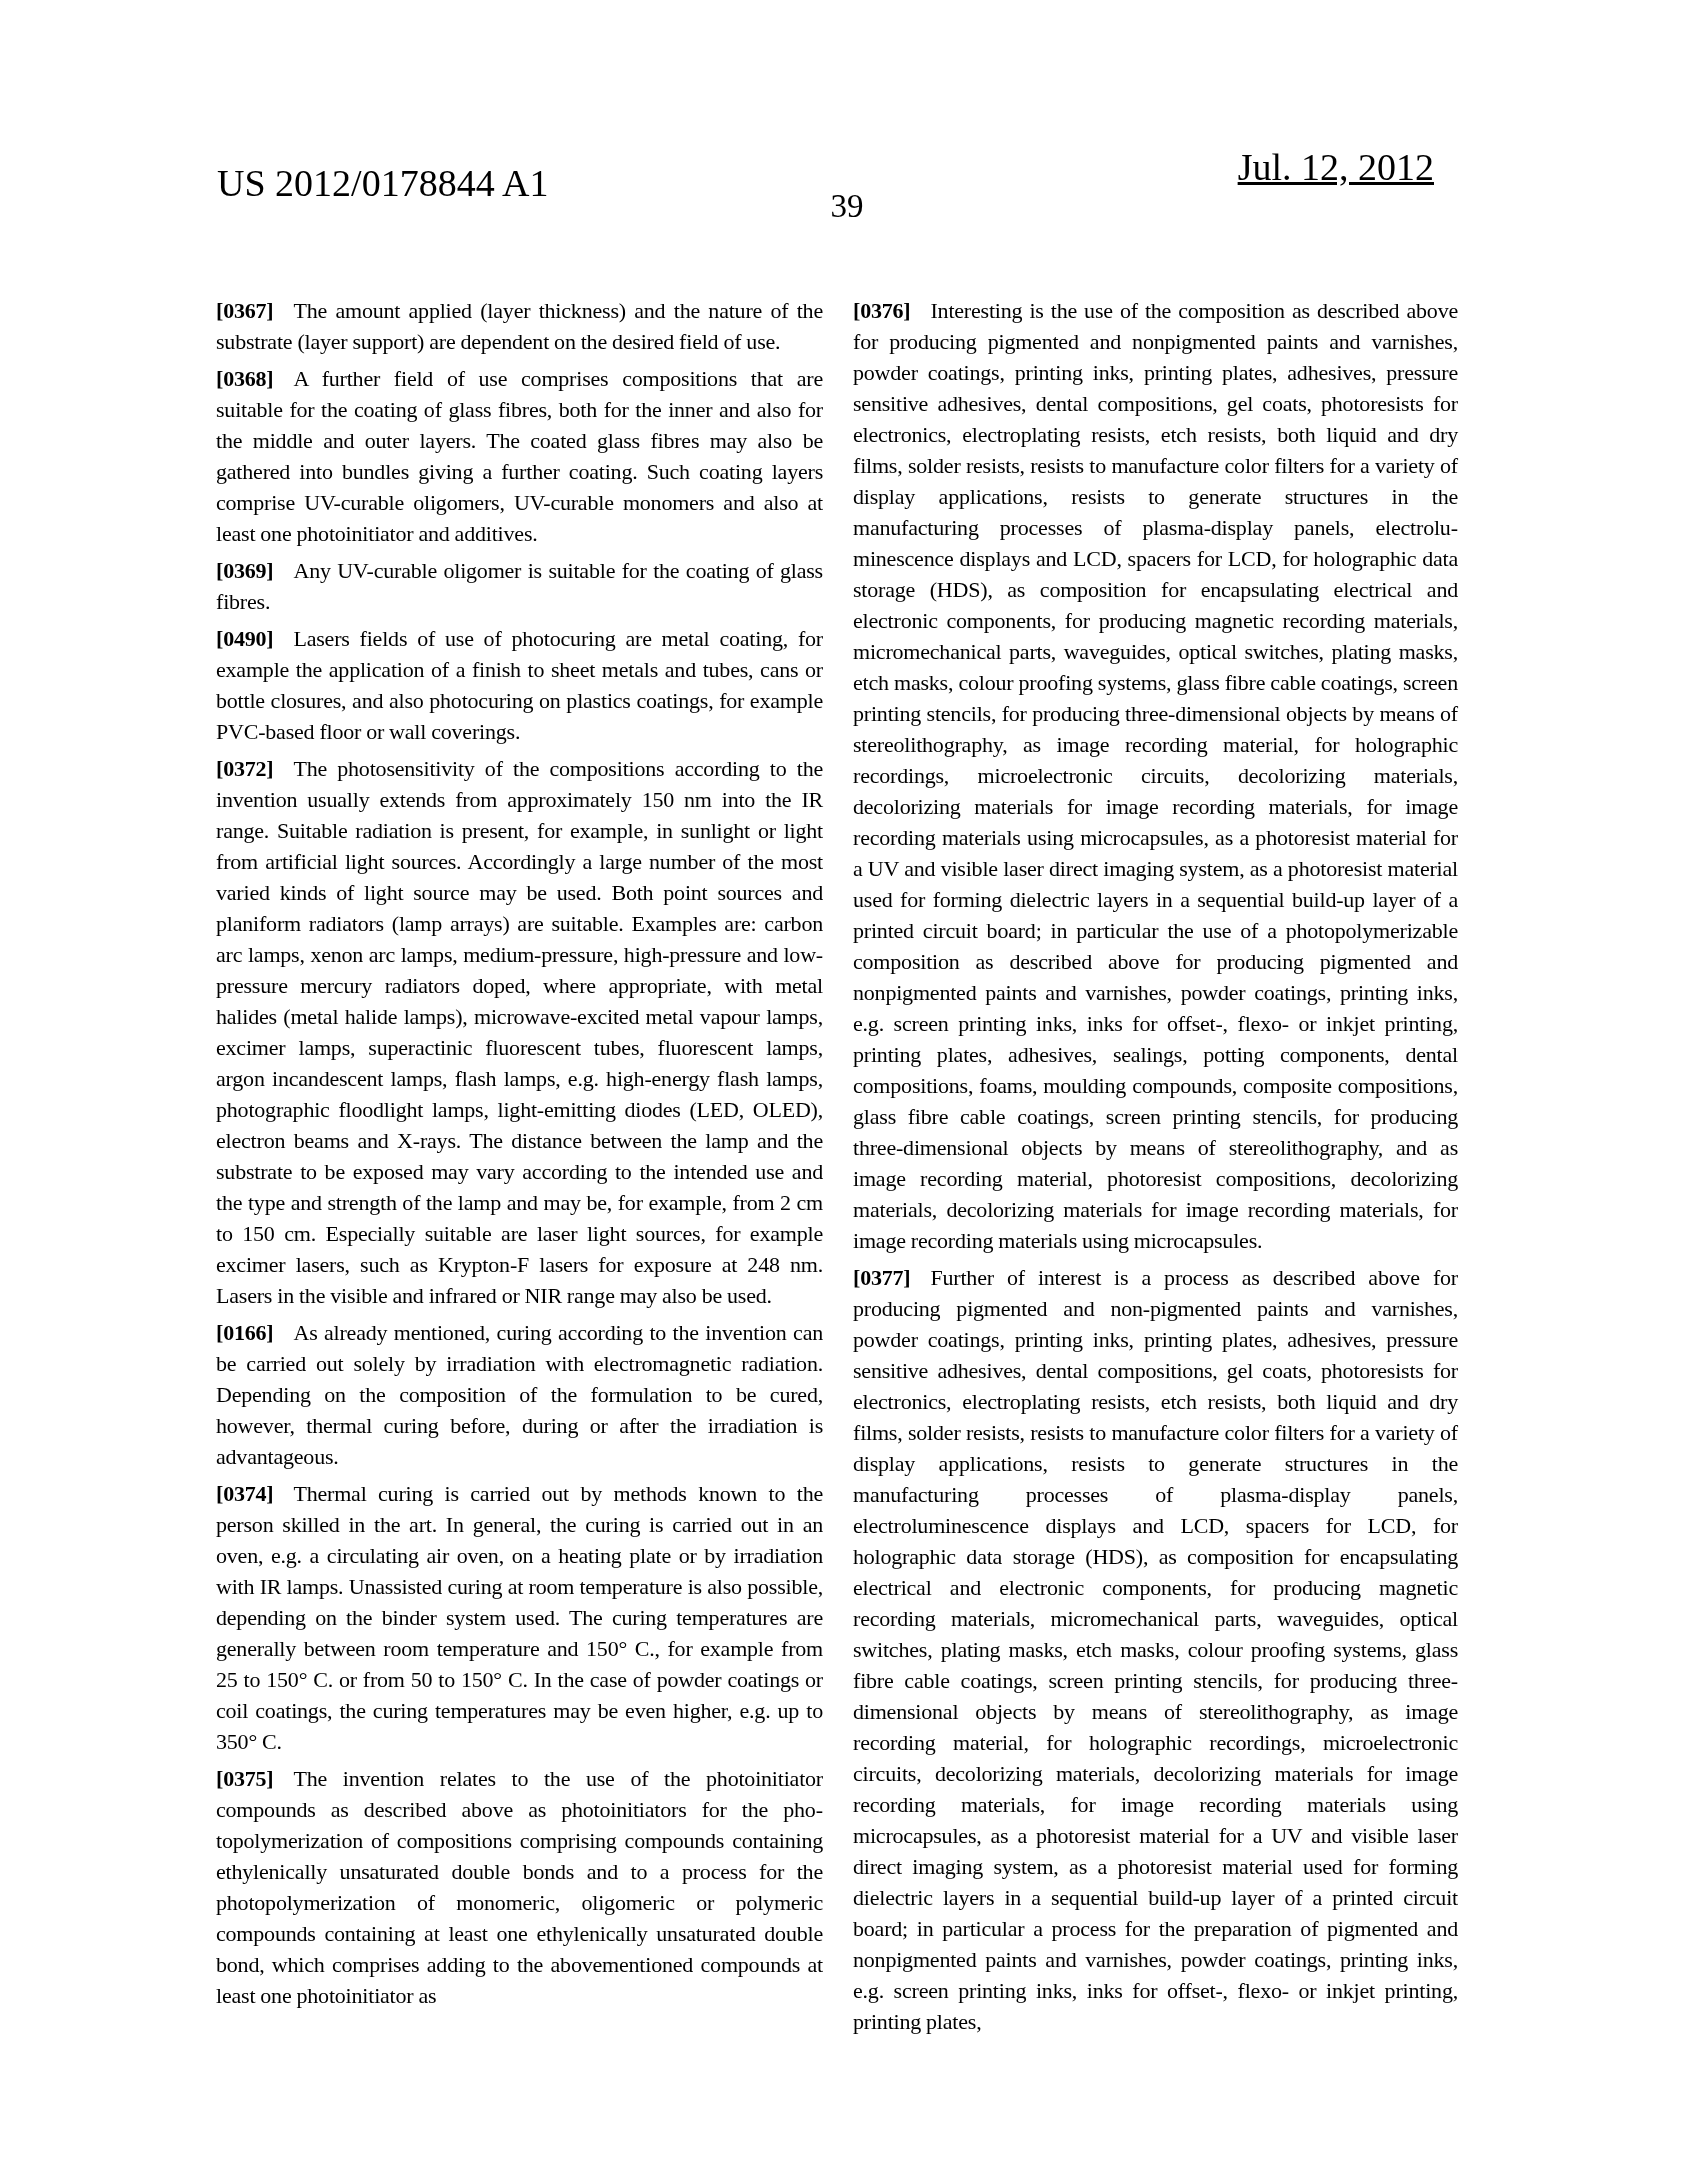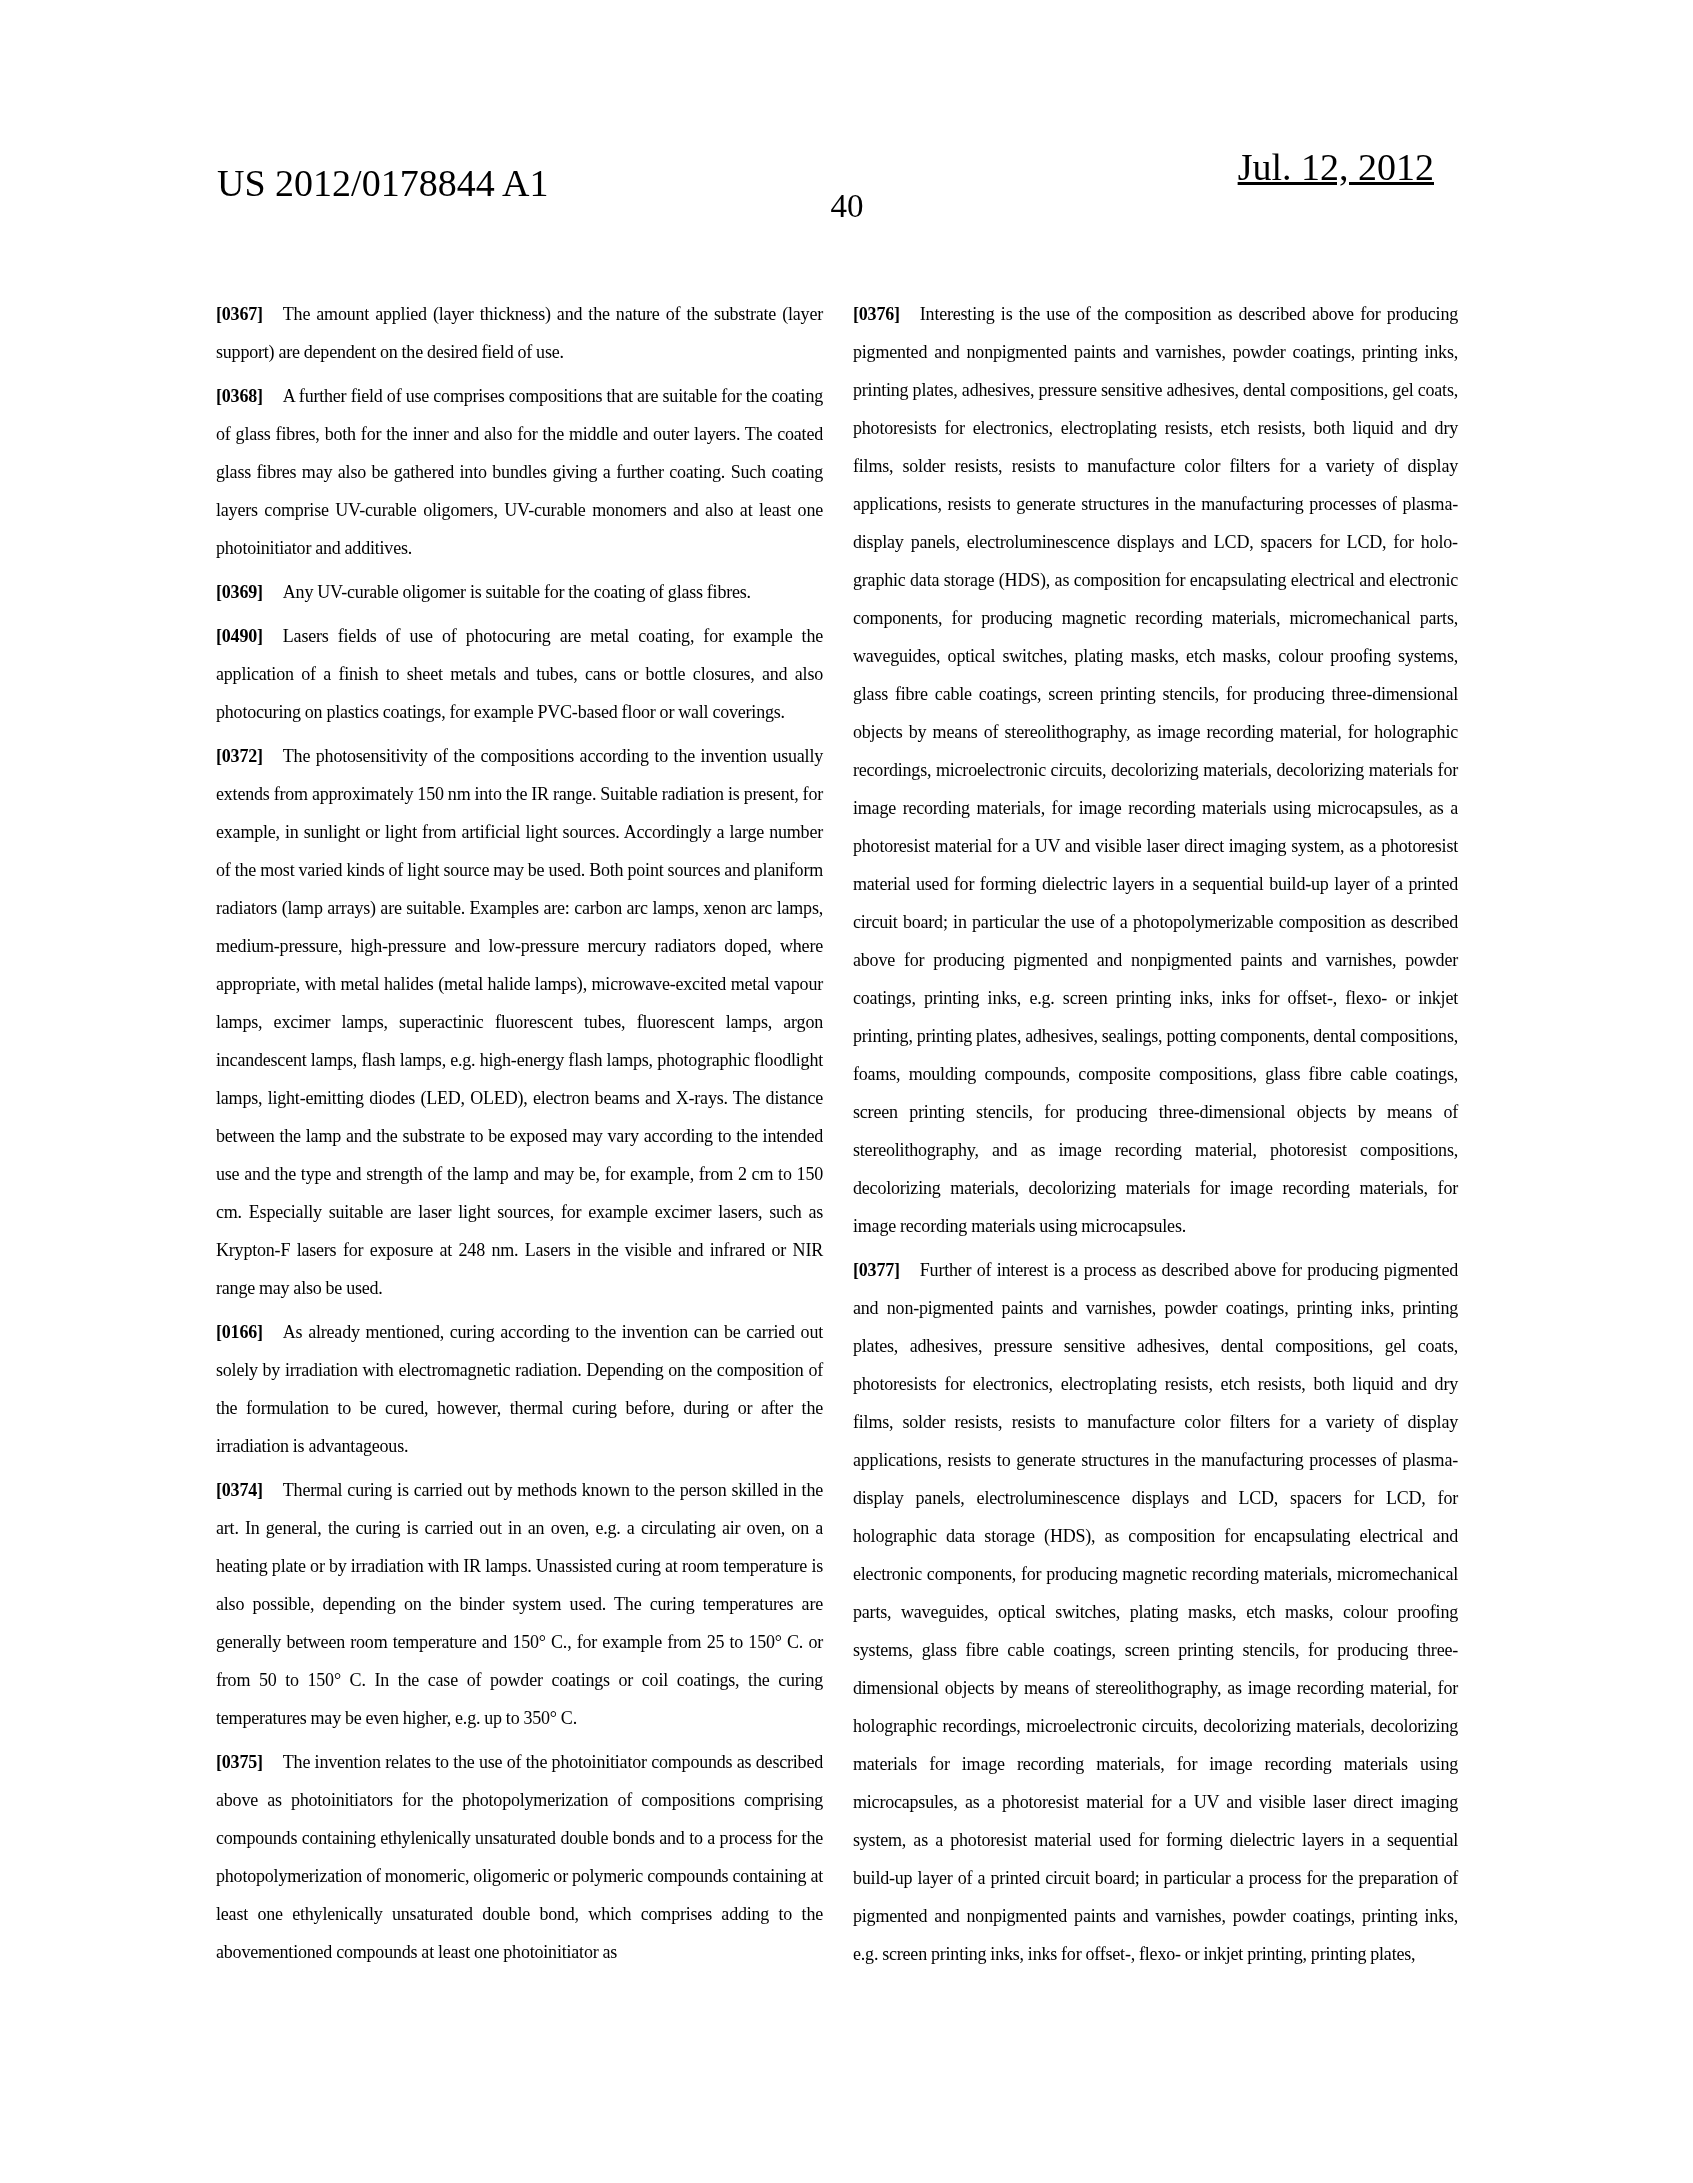--- a/index.html
+++ b/index.html
@@ -43,22 +43,22 @@
     left: 0;
     width: 1694px;
     text-align: center;
     font-size: 33px;
     line-height: 37px;
   }
   .column {
     position: absolute;
     top: 295px;
     width: 607px;
-    font-size: 18px;
-    line-height: 38px;
+    font-size: 22px;
+    line-height: 31px;
     text-align: justify;
     hyphens: manual;
     letter-spacing: -0.2px;
     word-spacing: -0.3px;
   }
   .column.left { left: 216px; }
   .column.right { left: 853px; width: 605px; }
   .para {
     margin: 0 0 6px 0;
     text-indent: 0;
@@ -69,21 +69,21 @@
   }
   .continued { margin-bottom: 6px; }
 </style>
 </head>
 <body>
 
 <div class="page-header">
   <span class="pub-number">US 2012/0178844 A1</span>
   <span class="pub-date">Jul. 12, 2012</span>
 </div>
-<div class="page-number">40</div>
+<div class="page-number">39</div>
 
 <div class="column left">
   <p class="para"><span class="para-num">[0367]</span><span>The amount applied (layer thickness) and the nature of the substrate (layer support) are dependent on the desired field of use.</span></p>
   <p class="para"><span class="para-num">[0368]</span><span>A further field of use comprises compositions that are suitable for the coating of glass fibres, both for the inner and also for the middle and outer layers. The coated glass fibres may also be gathered into bundles giving a further coating. Such coating layers comprise UV-curable oligomers, UV-curable monomers and also at least one photoinitiator and additives.</span></p>
   <p class="para"><span class="para-num">[0369]</span><span>Any UV-curable oligomer is suitable for the coating of glass fibres.</span></p>
   <p class="para"><span class="para-num">[0490]</span><span>Lasers fields of use of photocuring are metal coat­ing, for example the application of a finish to sheet metals and tubes, cans or bottle closures, and also photocuring on plas­tics coatings, for example PVC-based floor or wall coverings.</span></p>
   <p class="para"><span class="para-num">[0372]</span><span>The photosensitivity of the compositions according to the invention usually extends from approximately 150 nm into the IR range. Suitable radiation is present, for example, in sunlight or light from artificial light sources. Accordingly a large number of the most varied kinds of light source may be used. Both point sources and planiform radiators (lamp arrays) are suitable. Examples are: carbon arc lamps, xenon arc lamps, medium-pressure, high-pressure and low-pressure mercury radiators doped, where appropriate, with metal halides (metal halide lamps), microwave-excited metal vapour lamps, excimer lamps, superactinic fluorescent tubes, fluorescent lamps, argon incandescent lamps, flash lamps, e.g. high-energy flash lamps, photographic floodlight lamps, light-emitting diodes (LED, OLED), electron beams and X-rays. The distance between the lamp and the substrate to be exposed may vary according to the intended use and the type and strength of the lamp and may be, for example, from 2 cm to 150 cm. Especially suitable are laser light sources, for example excimer lasers, such as Krypton-F lasers for expo­sure at 248 nm. Lasers in the visible and infrared or NIR range may also be used.</span></p>
   <p class="para"><span class="para-num">[0166]</span><span>As already mentioned, curing according to the invention can be carried out solely by irradiation with elec­tromagnetic radiation. Depending on the composition of the formulation to be cured, however, thermal curing before, during or after the irradiation is advantageous.</span></p>
   <p class="para"><span class="para-num">[0374]</span><span>Thermal curing is carried out by methods known to the person skilled in the art. In general, the curing is carried out in an oven, e.g. a circulating air oven, on a heating plate or by irradiation with IR lamps. Unassisted curing at room tem­perature is also possible, depending on the binder system used. The curing temperatures are generally between room temperature and 150° C., for example from 25 to 150° C. or from 50 to 150° C. In the case of powder coatings or coil coatings, the curing temperatures may be even higher, e.g. up to 350° C.</span></p>
   <p class="para"><span class="para-num">[0375]</span><span>The invention relates to the use of the photoinitiator compounds as described above as photoinitiators for the pho­topolymerization of compositions comprising compounds containing ethylenically unsaturated double bonds and to a process for the photopolymerization of monomeric, oligo­meric or polymeric compounds containing at least one ethyl­enically unsaturated double bond, which comprises adding to the abovementioned compounds at least one photoinitiator as</span></p>

